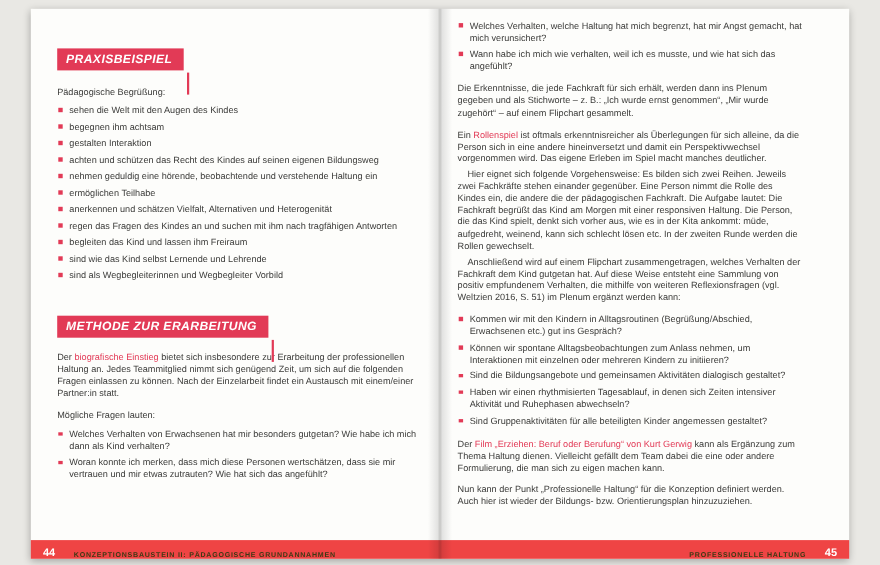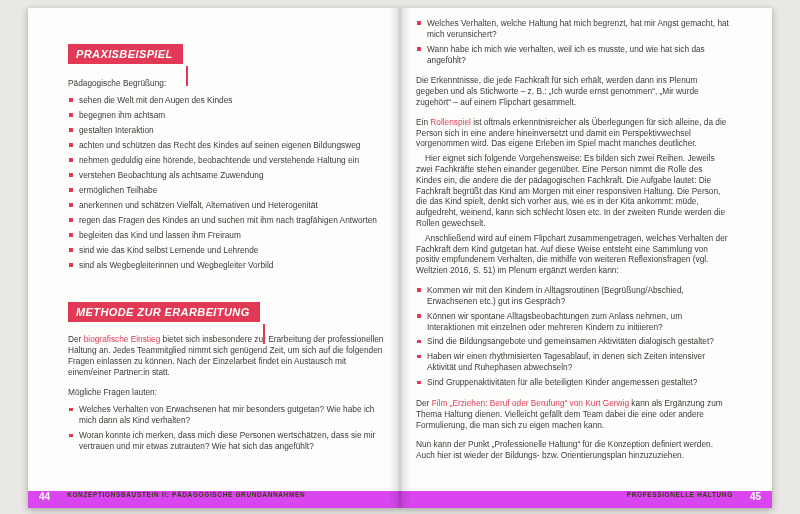--- a/index.html
+++ b/index.html
@@ -15,21 +15,21 @@
     position:absolute; left:28px; top:8px; width:744px; height:500px;
     display:flex; box-shadow:0 2px 7px rgba(0,0,0,.3);
   }
   .spread::after{
     content:""; position:absolute; left:calc(50% - 11px); top:0; width:22px; height:100%;
     background:linear-gradient(to right, rgba(0,0,0,0) 0%, rgba(0,0,0,.10) 40%, rgba(0,0,0,.22) 50%, rgba(0,0,0,.10) 60%, rgba(0,0,0,0) 100%);
     pointer-events:none;
   }
   .page { position:relative; width:372px; height:100%; background:#fdfdfb; }
   .content { position:relative; }
-  .page-left  .content { padding:36px 14px 0 40px; }
+  .page-left  .content { padding:36px 14px 0 24px; }
   .page-right .content { padding:10px 42px 0 16px; }
 
   .hbox{
     display:inline-block; position:relative;
     background:#e23a56; color:#fff;
     font-style:italic; font-weight:bold;
     font-size:11px; letter-spacing:.4px;
     padding:4px 10px 4px 8px;
   }
   .hbox::after{
@@ -56,21 +56,21 @@
   .source{
     margin-top:13px; margin-left:-10px;
     border-left:2px solid #e23a56; padding-left:8px;
     font-size:7.8px; line-height:10.3px; color:#4a4a47; max-width:300px;
   }
 
   .qintro { margin-bottom:7px; }
 
   .footer{
     position:absolute; left:0; bottom:0; width:100%; height:17px;
-    background:#d946ef; display:flex; align-items:flex-start;
+    background:#ef4444; display:flex; align-items:flex-end;
   }
   .footer.right { justify-content:flex-end; }
   .pnum{
     color:#fff; font-weight:bold; font-size:10px; padding:0 11px;
   }
   .flabel{
     font-size:6.4px; font-weight:bold; letter-spacing:.7px;
     color:#3e3914; text-transform:uppercase; padding:0 6px;
   }
 </style>
@@ -86,21 +86,20 @@
         <div class="hbox first">PRAXISBEISPIEL</div>
 
         <div class="intro">Pädagogische Begrüßung:</div>
 
         <ul class="list-gap">
           <li><span class="sq"></span><span>sehen die Welt mit den Augen des Kindes</span></li>
           <li><span class="sq"></span><span>begegnen ihm achtsam</span></li>
           <li><span class="sq"></span><span>gestalten Interaktion</span></li>
           <li><span class="sq"></span><span>achten und schützen das Recht des Kindes auf seinen eigenen Bildungsweg</span></li>
           <li><span class="sq"></span><span>nehmen geduldig eine hörende, beobachtende und verstehende Haltung ein</span></li>
-          <li><span class="sq"></span><span>verstehen Beobachtung als achtsame Zuwendung</span></li>
           <li><span class="sq"></span><span>ermöglichen Teilhabe</span></li>
           <li><span class="sq"></span><span>anerkennen und schätzen Vielfalt, Alternativen und Heterogenität</span></li>
           <li><span class="sq"></span><span>regen das Fragen des Kindes an und suchen mit ihm nach tragfähigen Antworten</span></li>
           <li><span class="sq"></span><span>begleiten das Kind und lassen ihm Freiraum</span></li>
           <li><span class="sq"></span><span>sind wie das Kind selbst Lernende und Lehrende</span></li>
           <li><span class="sq"></span><span>sind als Wegbegleiterinnen und Wegbegleiter Vorbild</span></li>
         </ul>
 
 
         <div class="hbox second">METHODE ZUR ERARBEITUNG</div>

